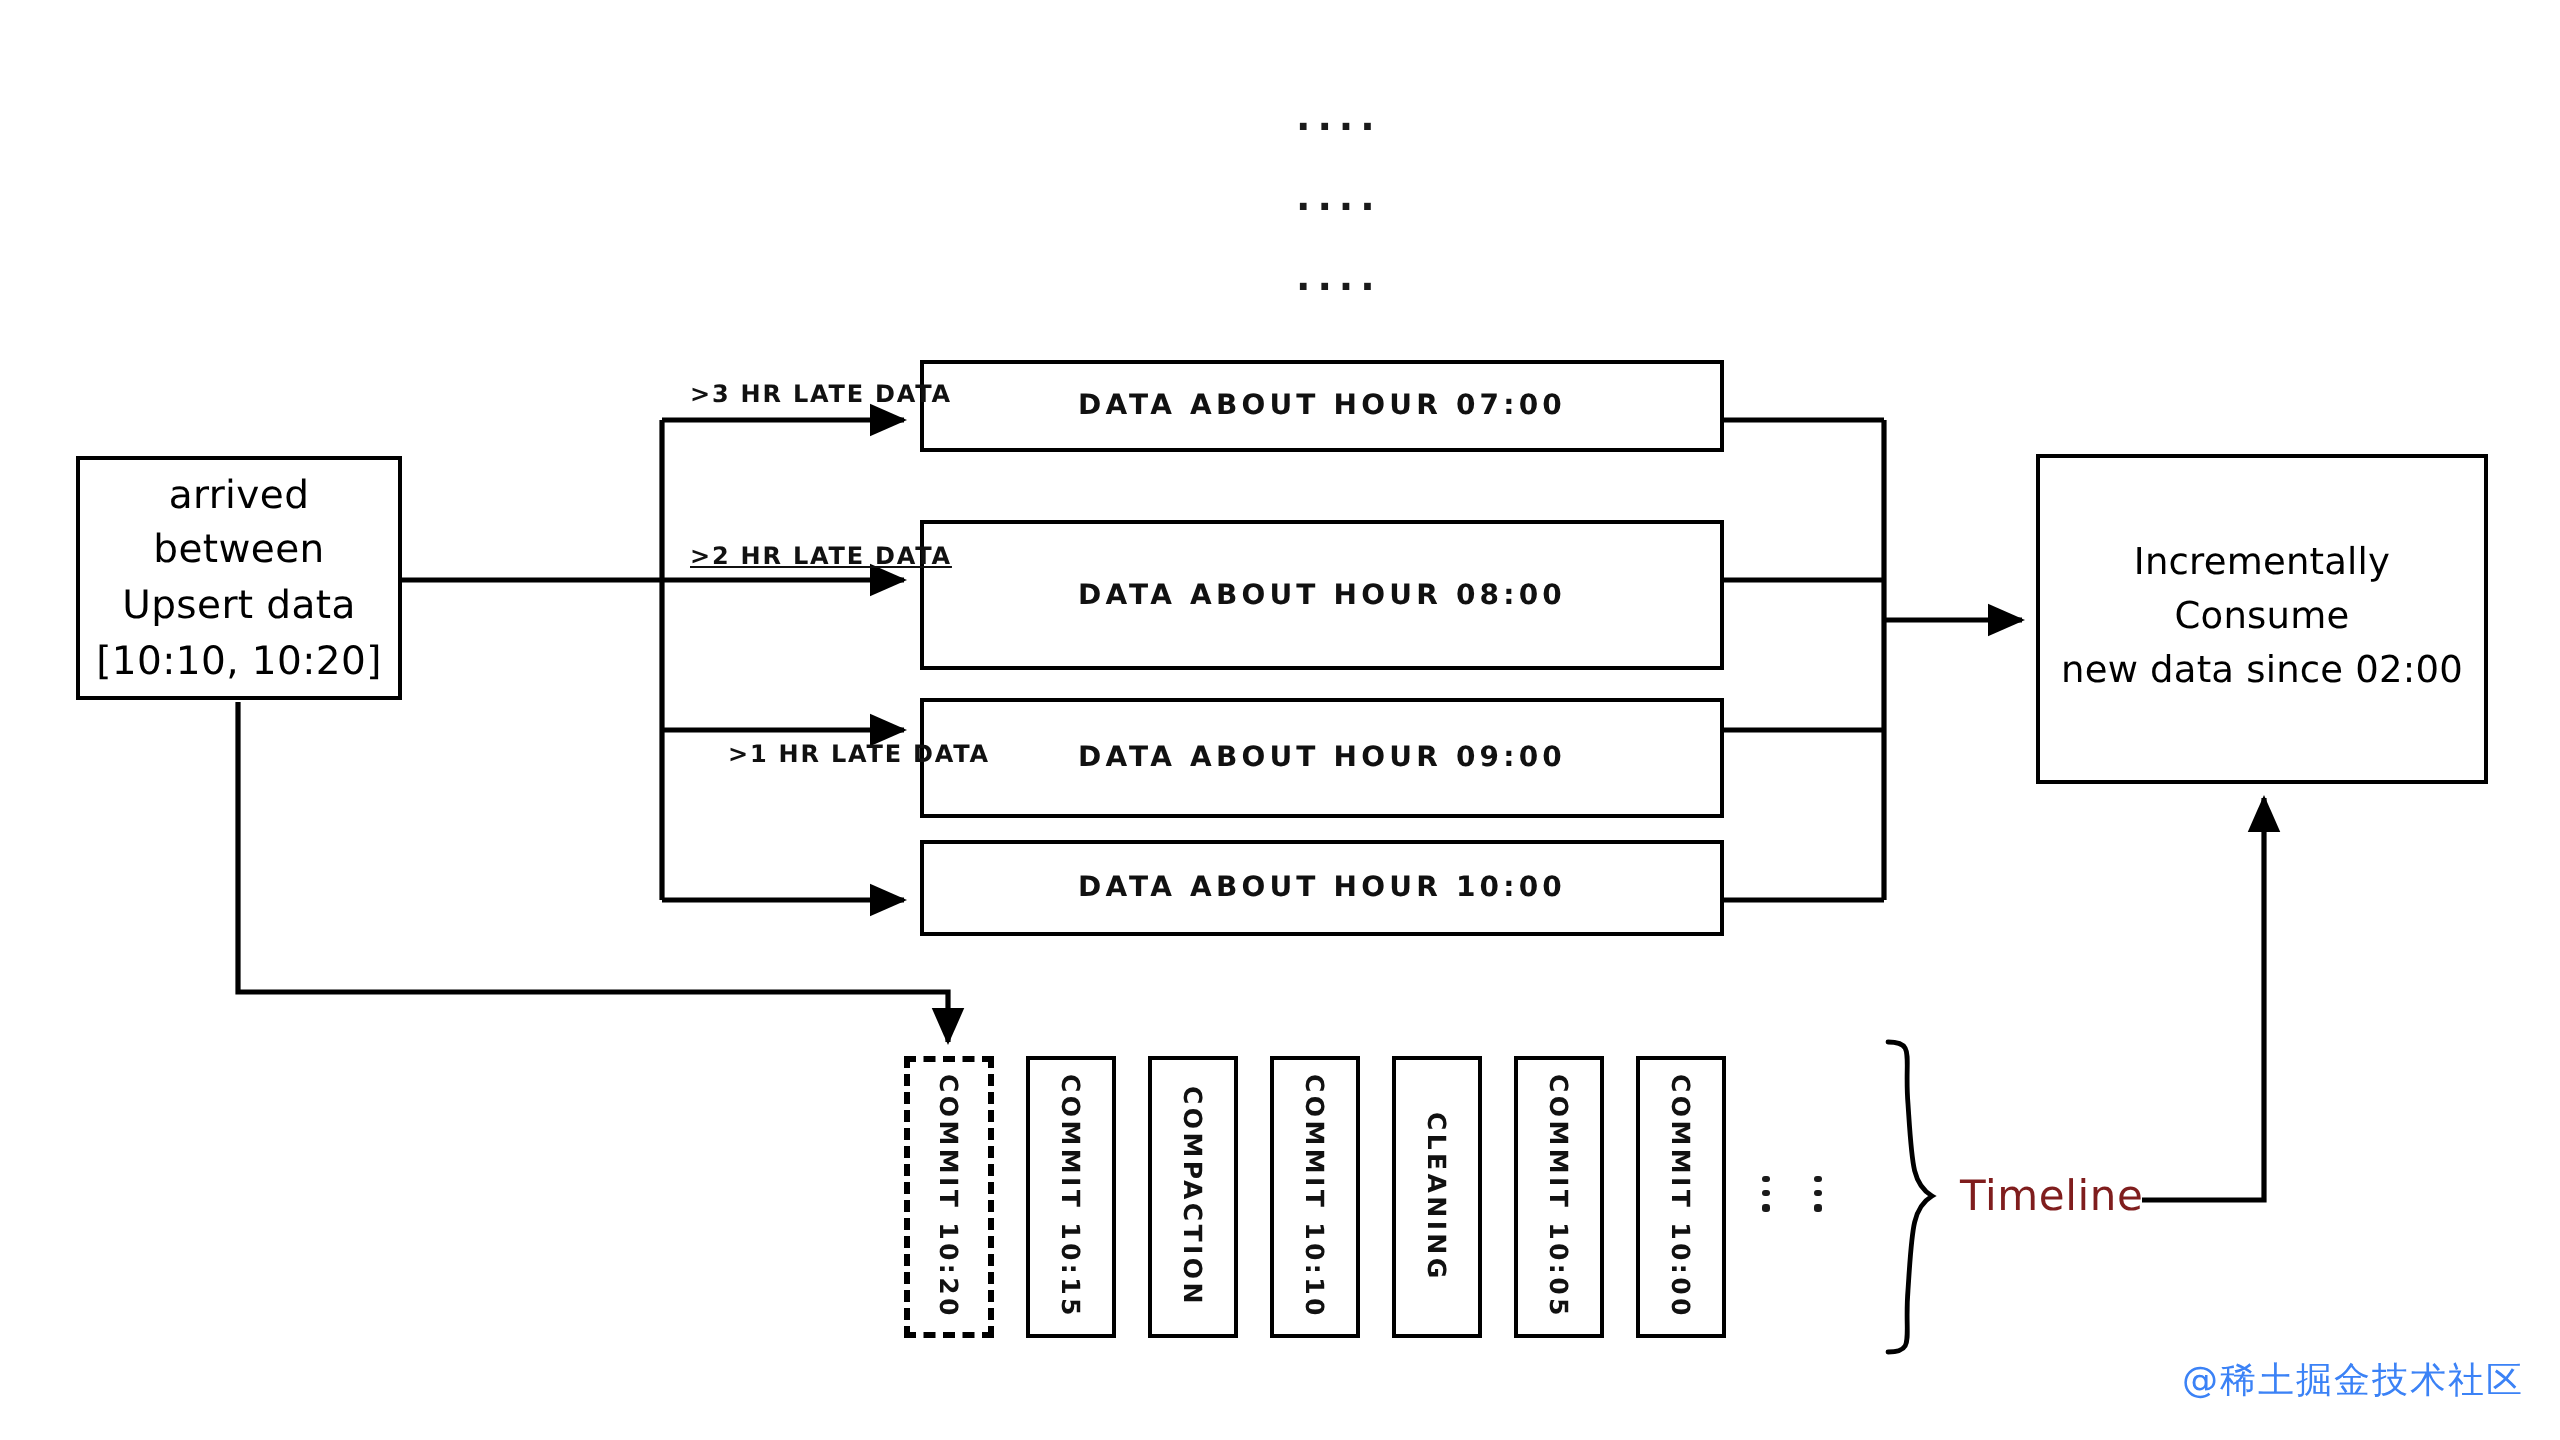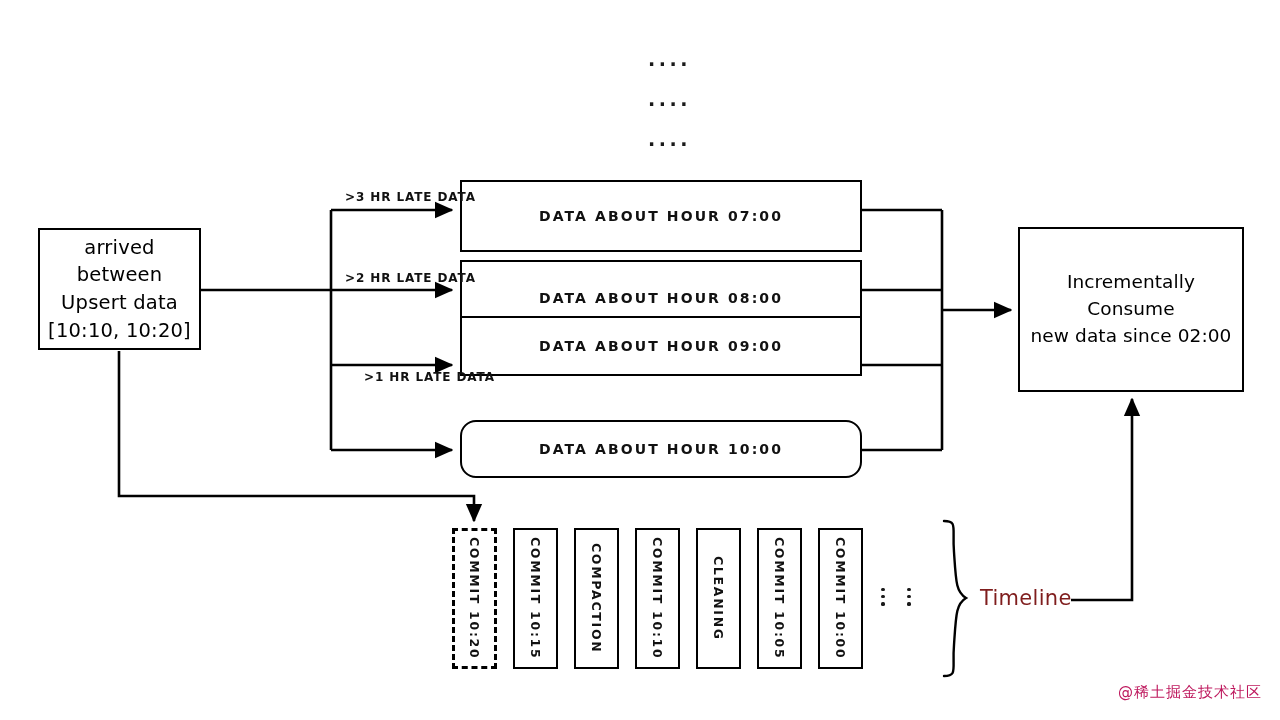--- a/index.html
+++ b/index.html
@@ -125,22 +125,22 @@
   .vdots i {
     display: block;
     width: 3.2px; height: 3.2px;
     background: #1a1a1a;
     border-radius: 50%;
   }
   .watermark {
     position: absolute;
     right: 18px; bottom: 18px;
     font-family: "DejaVu Sans", sans-serif;
-    font-size: 15px;
-    color: #be185d;
+    font-size: 18px;
+    color: #3b82f6;
     letter-spacing: 1px;
     white-space: nowrap;
   }
 </style>
 </head>
 <body>
 
 <svg id="canvas" viewBox="0 0 1280 720" xmlns="http://www.w3.org/2000/svg">
   <defs>
     <marker id="arrow" viewBox="0 0 10 10" refX="9.2" refY="5" markerWidth="7.2" markerHeight="7.2" orient="auto-start-reverse">
@@ -175,42 +175,42 @@
 </svg>
 
 <div class="node-box src-box">
   <div class="lines">
     <div>arrived between</div>
     <div>Upsert data</div>
     <div>[10:10, 10:20]</div>
   </div>
 </div>
 
-<div class="node-box hour-box" style="top:180px;height:72px;justify-content:center;">
+<div class="node-box hour-box" style="top:180px;height:46px;justify-content:center;">
   <span>DATA ABOUT HOUR 07:00</span>
 </div>
 <div class="node-box hour-box" style="top:260px;height:75px;">
   <span>DATA ABOUT HOUR 08:00</span>
 </div>
-<div class="node-box hour-box" style="top:316px;height:60px;">
+<div class="node-box hour-box" style="top:349px;height:60px;">
   <span>DATA ABOUT HOUR 09:00</span>
 </div>
-<div class="node-box hour-box" style="top:420px;height:58px;border-radius:16px;">
+<div class="node-box hour-box" style="top:420px;height:48px;">
   <span>DATA ABOUT HOUR 10:00</span>
 </div>
 
 <div class="node-box consume-box">
   <div class="lines">
     <div>Incrementally Consume</div>
     <div>new data since 02:00</div>
   </div>
 </div>
 
 <div class="edge-label" style="left:345px; top:190px;">&gt;3 HR LATE DATA</div>
-<div class="edge-label" style="left:345px; top:271px;">&gt;2 HR LATE DATA</div>
+<div class="edge-label" style="left:345px; top:271px;text-decoration:underline;">&gt;2 HR LATE DATA</div>
 <div class="edge-label" style="left:364px; top:331px;margin-top:39px;">&gt;1 HR LATE DATA</div>
 
 <div class="dots-row" style="left:648px; top:48px;">....</div>
 <div class="dots-row" style="left:648px; top:88px;">....</div>
 <div class="dots-row" style="left:648px; top:128px;">....</div>
 
 <div class="tl-box dashed" style="left:452px;">
   <span>COMMIT 10:20</span>
 </div>
 <div class="tl-box" style="left:513px;">

